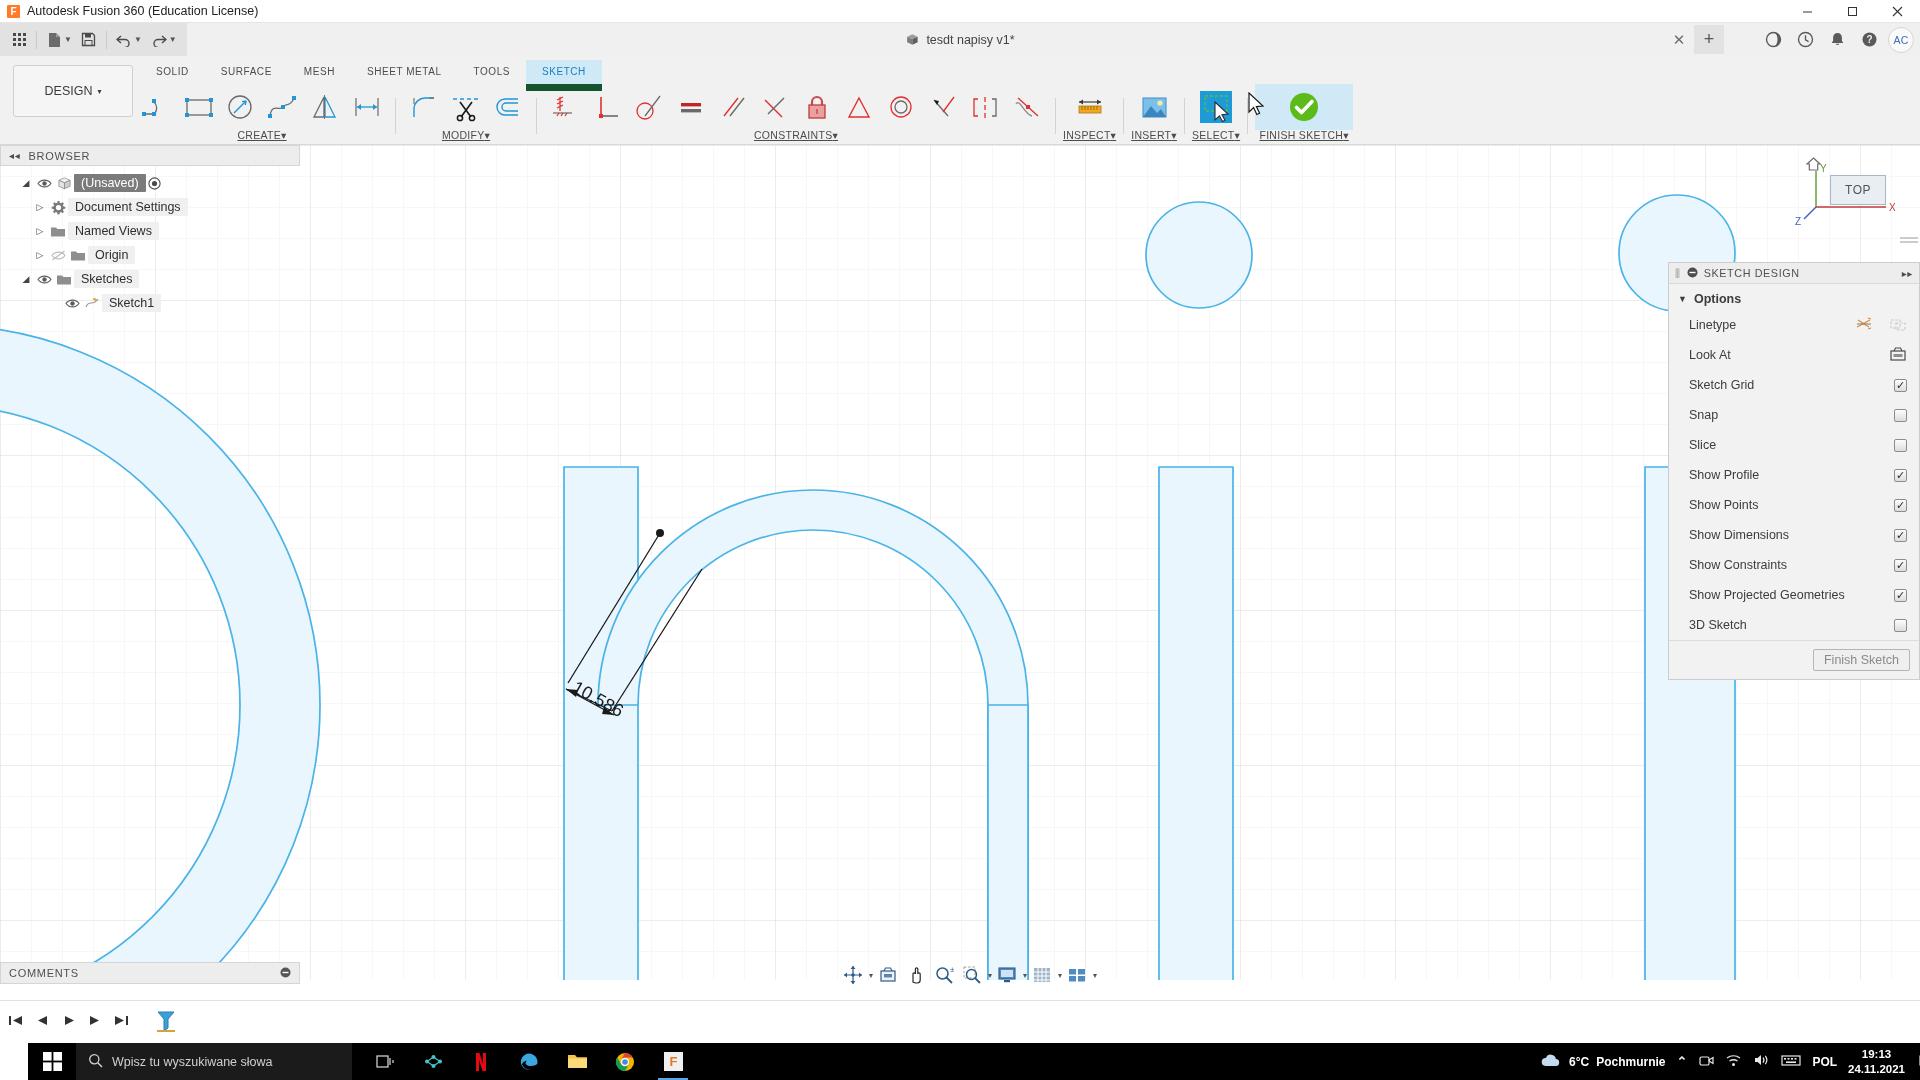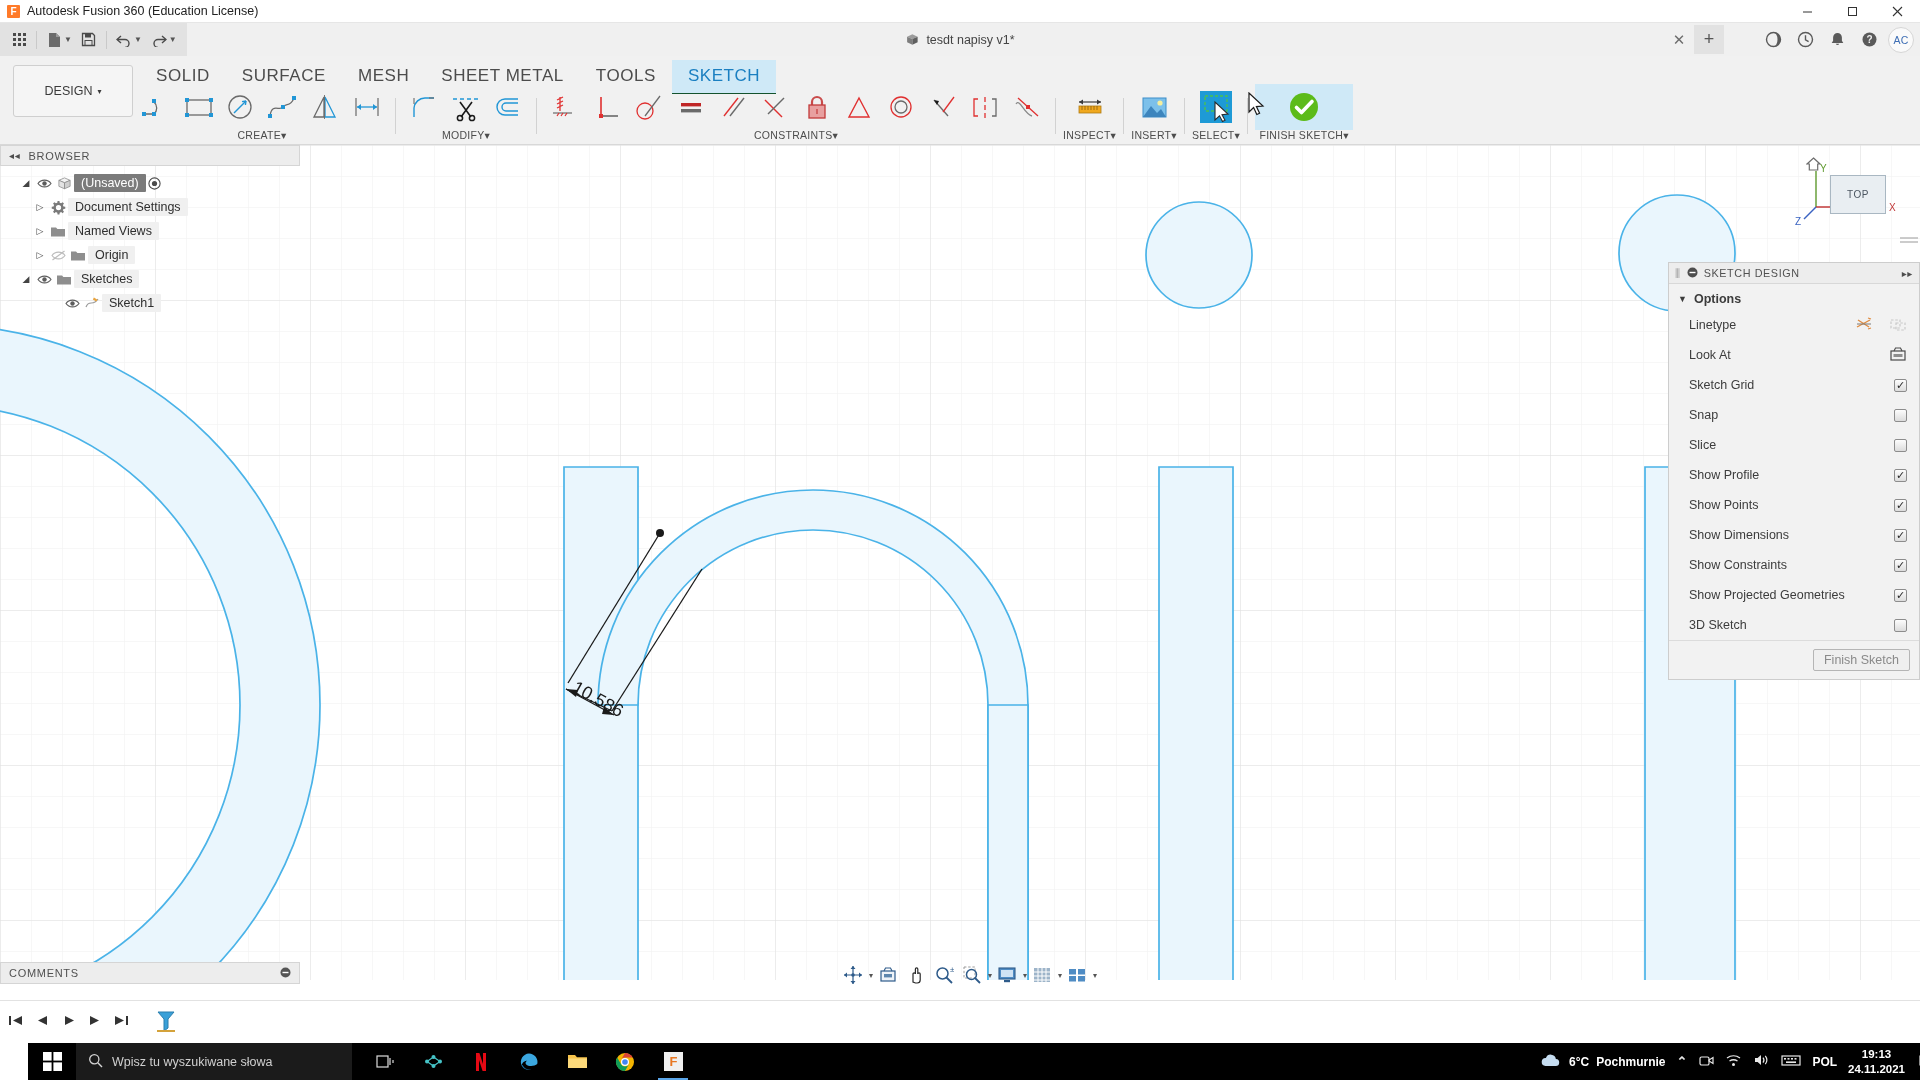--- a/index.html
+++ b/index.html
@@ -62,27 +62,27 @@
     background:#f1f1f1; border-bottom:1px solid #d8d8d8;
   }
   .ws-selector {
     position:absolute; left:13px; top:9px; width:120px; height:52px;
     border:1px solid #cfcfcf; background:#f5f5f5; border-radius:3px;
     display:flex; align-items:center; justify-content:center; font-size:12.5px; color:#3b3b3b;
   }
   .ws-selector .car { font-size:8px; margin-left:5px; }
 
   .tabs { position:absolute; left:140px; top:4px; display:flex; align-items:flex-start; }
-  .rtab { padding:6px 16px 7px; font-size:17px; letter-spacing:.55px; color:#4c4c4c; }
-  .rtab.active { color:#1a7fc1; background:#cfe9f7; border-bottom:1px solid #14532d; }
+  .rtab { padding:6px 16px 7px; font-size:10px; letter-spacing:.55px; color:#4c4c4c; }
+  .rtab.active { color:#1a7fc1; background:#cfe9f7; border-bottom:7px solid #14532d; }
 
   .groups { position:absolute; left:136px; top:30px; right:0; height:60px; display:flex; align-items:flex-start; }
   .grp { display:flex; flex-direction:column; align-items:center; }
   .grp-icons { display:flex; align-items:center; height:42px; }
-  .grp-label { font-size:10.5px; color:#4c4c4c; letter-spacing:.3px; margin-top:1px; }
+  .grp-label { font-size:10.5px; color:#4c4c4c; letter-spacing:.3px; margin-top:1px;text-decoration:underline; }
   .btn { width:42px; height:42px; display:flex; align-items:center; justify-content:center; }
   .btn.sel { background:#cfe9f7; }
   .vsep { width:1px; height:36px; background:#d2d2d2; margin:0 7px; align-self:center; }
 
   
   .viewport {
     position:absolute; top:145px; left:0; width:1920px; height:835px;
     background:#ffffff; overflow:hidden;
   }
   .grid-svg { position:absolute; inset:0; }
@@ -122,22 +122,22 @@
   .cbox { width:13px; height:13px; border:1px solid #8d8d8d; border-radius:2px;
     background:linear-gradient(#fdfdfd,#dcdcdc); display:flex; align-items:center;
     justify-content:center; font-size:11px; color:#2a2a2a; line-height:1; }
   .pal-foot { border-top:1px solid #dcdcdc; padding:8px 9px; display:flex; justify-content:flex-end; }
   .finish-btn { padding:3px 10px; border:1px solid #b5b5b5; background:#efefef;
     color:#8a8a8a; font-size:12.5px; border-radius:2px; }
 
   
   .viewcube { position:absolute; top:145px; left:1790px; width:130px; height:105px; }
   .vc-home { position:absolute; left:16px; top:12px; color:#6d6d6d; font-size:13px; }
-  .cube-face { position:absolute; left:40px; top:30px; width:56px; height:39px;
-    background:#e9eef2; border:1px solid #a9b7c2; color:#4b5560; font-size:10px;
+  .cube-face { position:absolute; left:40px; top:30px; width:56px; height:30px;
+    background:#e9eef2; border:1px solid #a9b7c2; color:#4b5560; font-size:12px;
     display:flex; align-items:center; justify-content:center; letter-spacing:.5px; }
 
   
   .comments { position:absolute; left:0; top:962px; width:300px; height:22px;
     background:#ededed; border:1px solid #d5d5d5; display:flex; align-items:center;
     padding-left:8px; font-size:11px; letter-spacing:.7px; color:#505050; }
   .cmt-dot { margin-left:auto; margin-right:8px; color:#6b6b6b; font-size:11px; }
 
   
   .navbar { position:absolute; left:840px; top:962px; height:26px;

